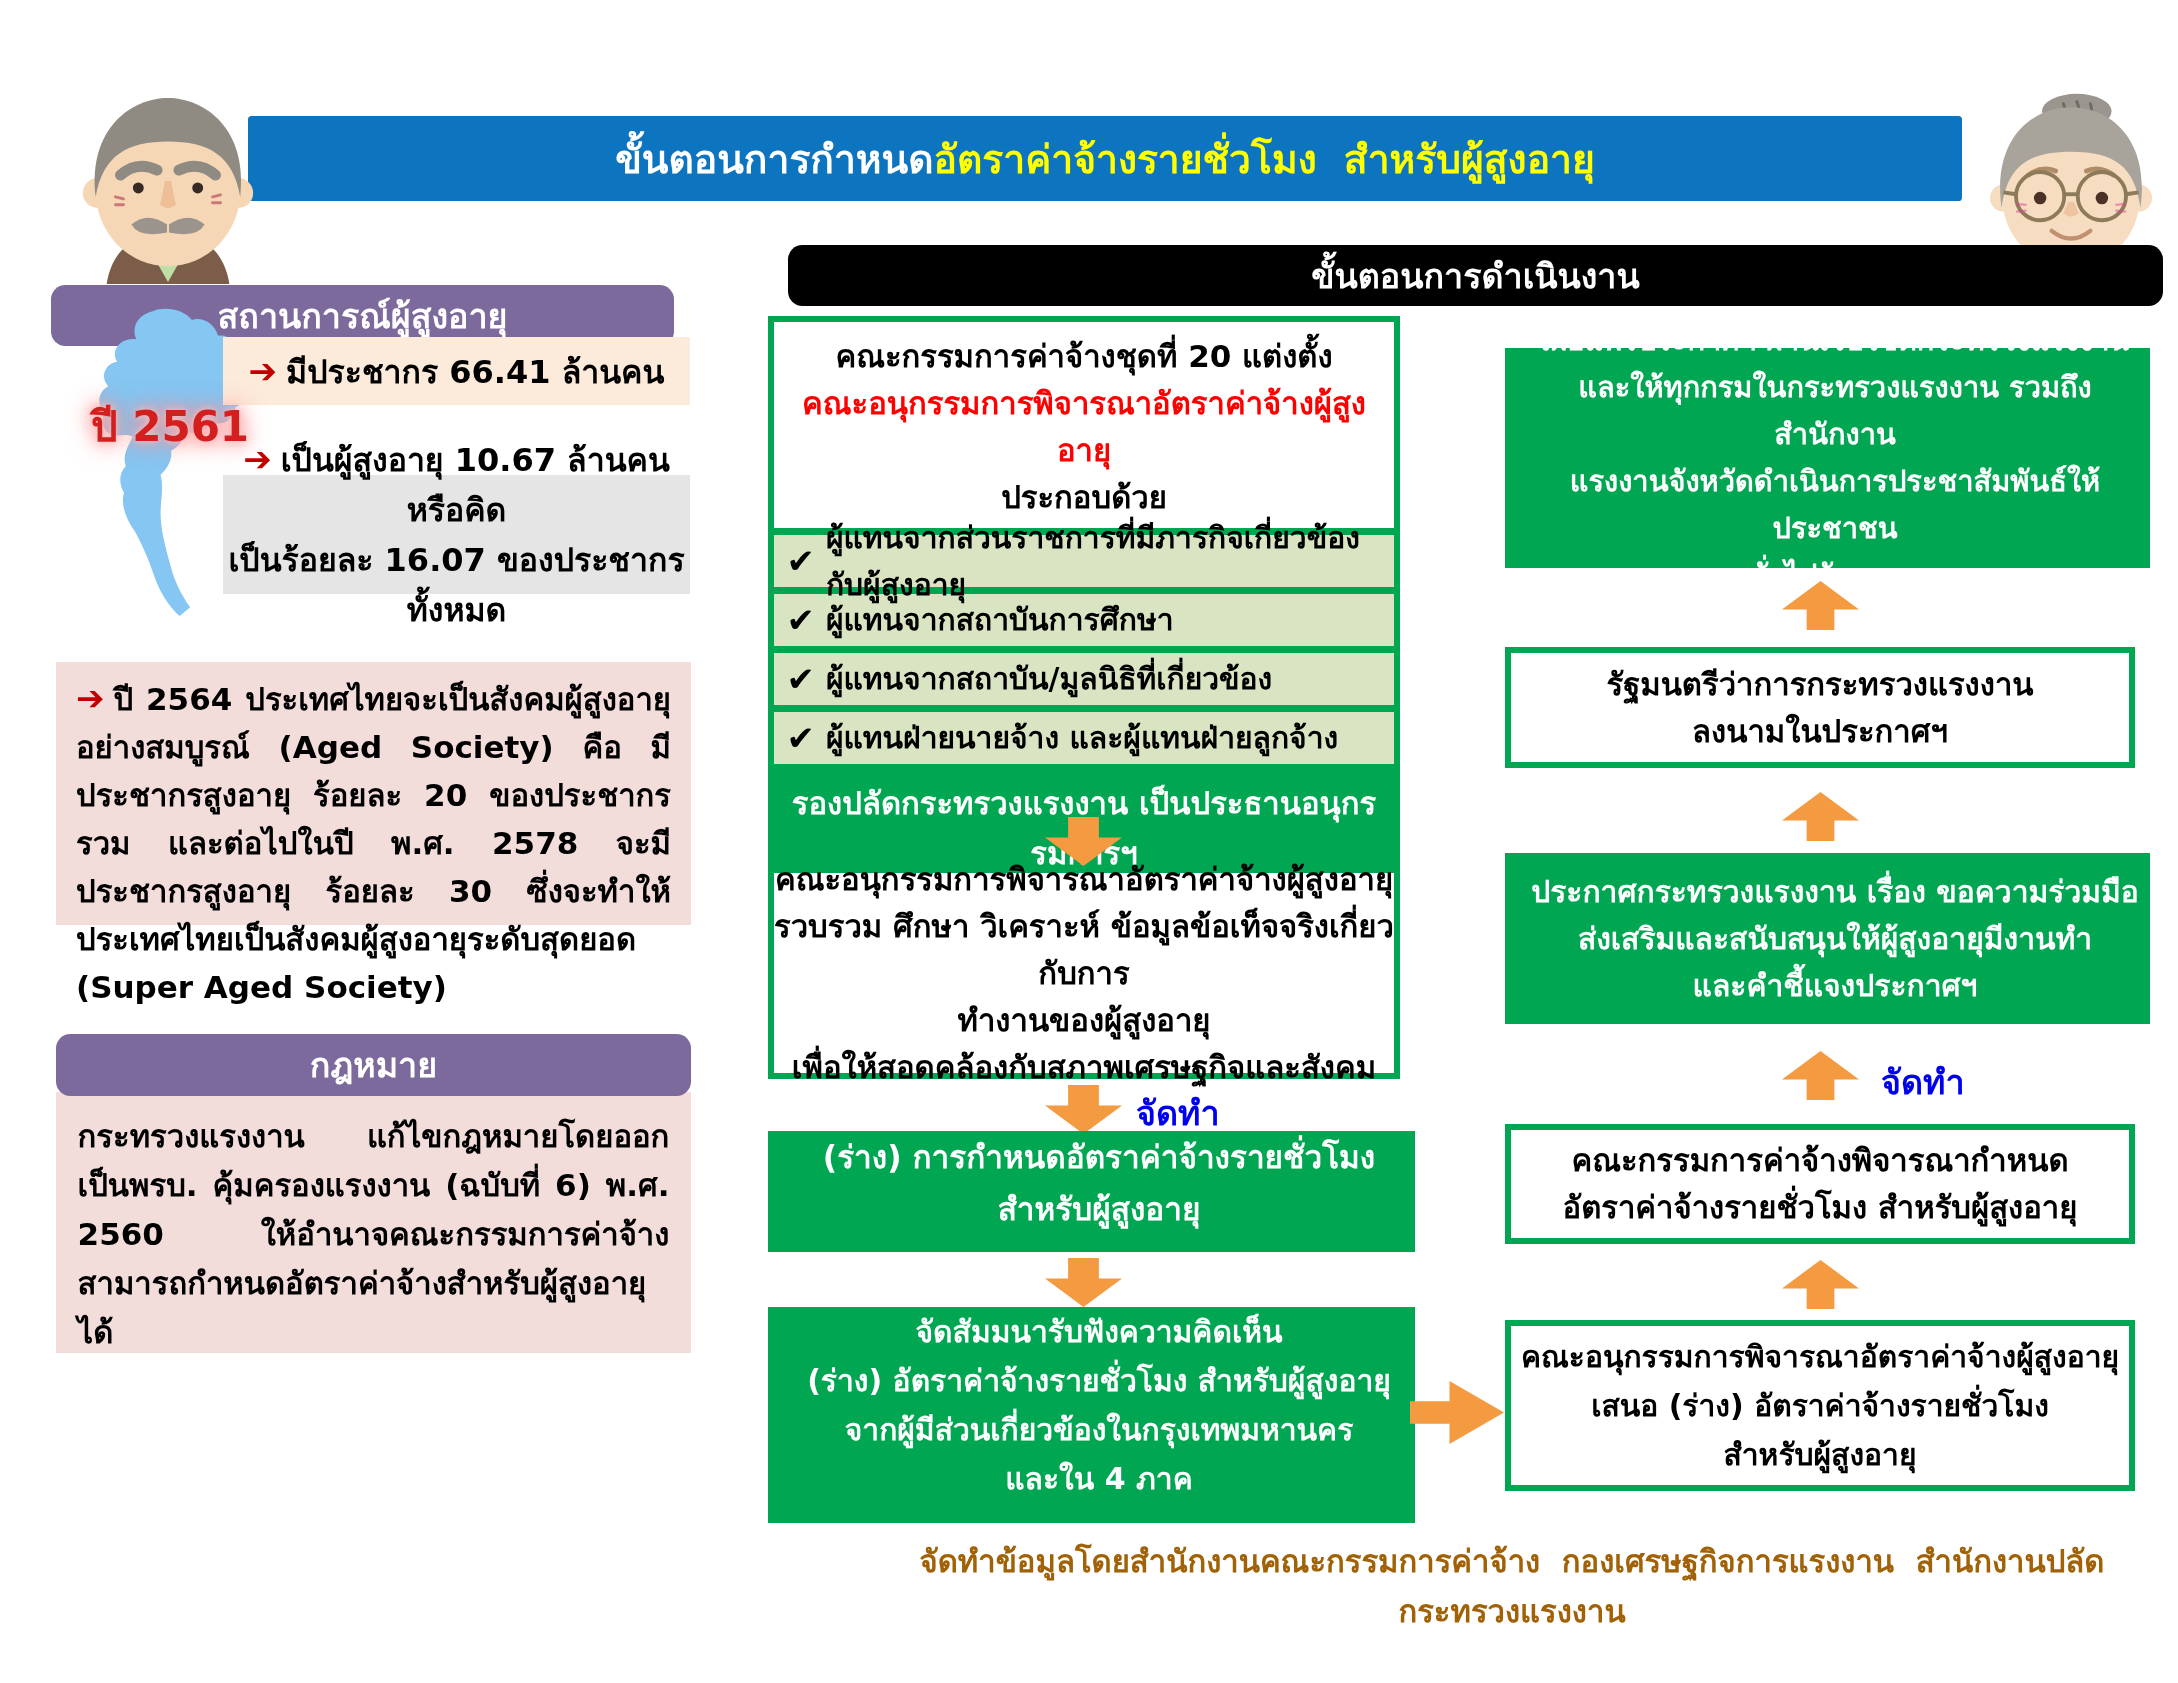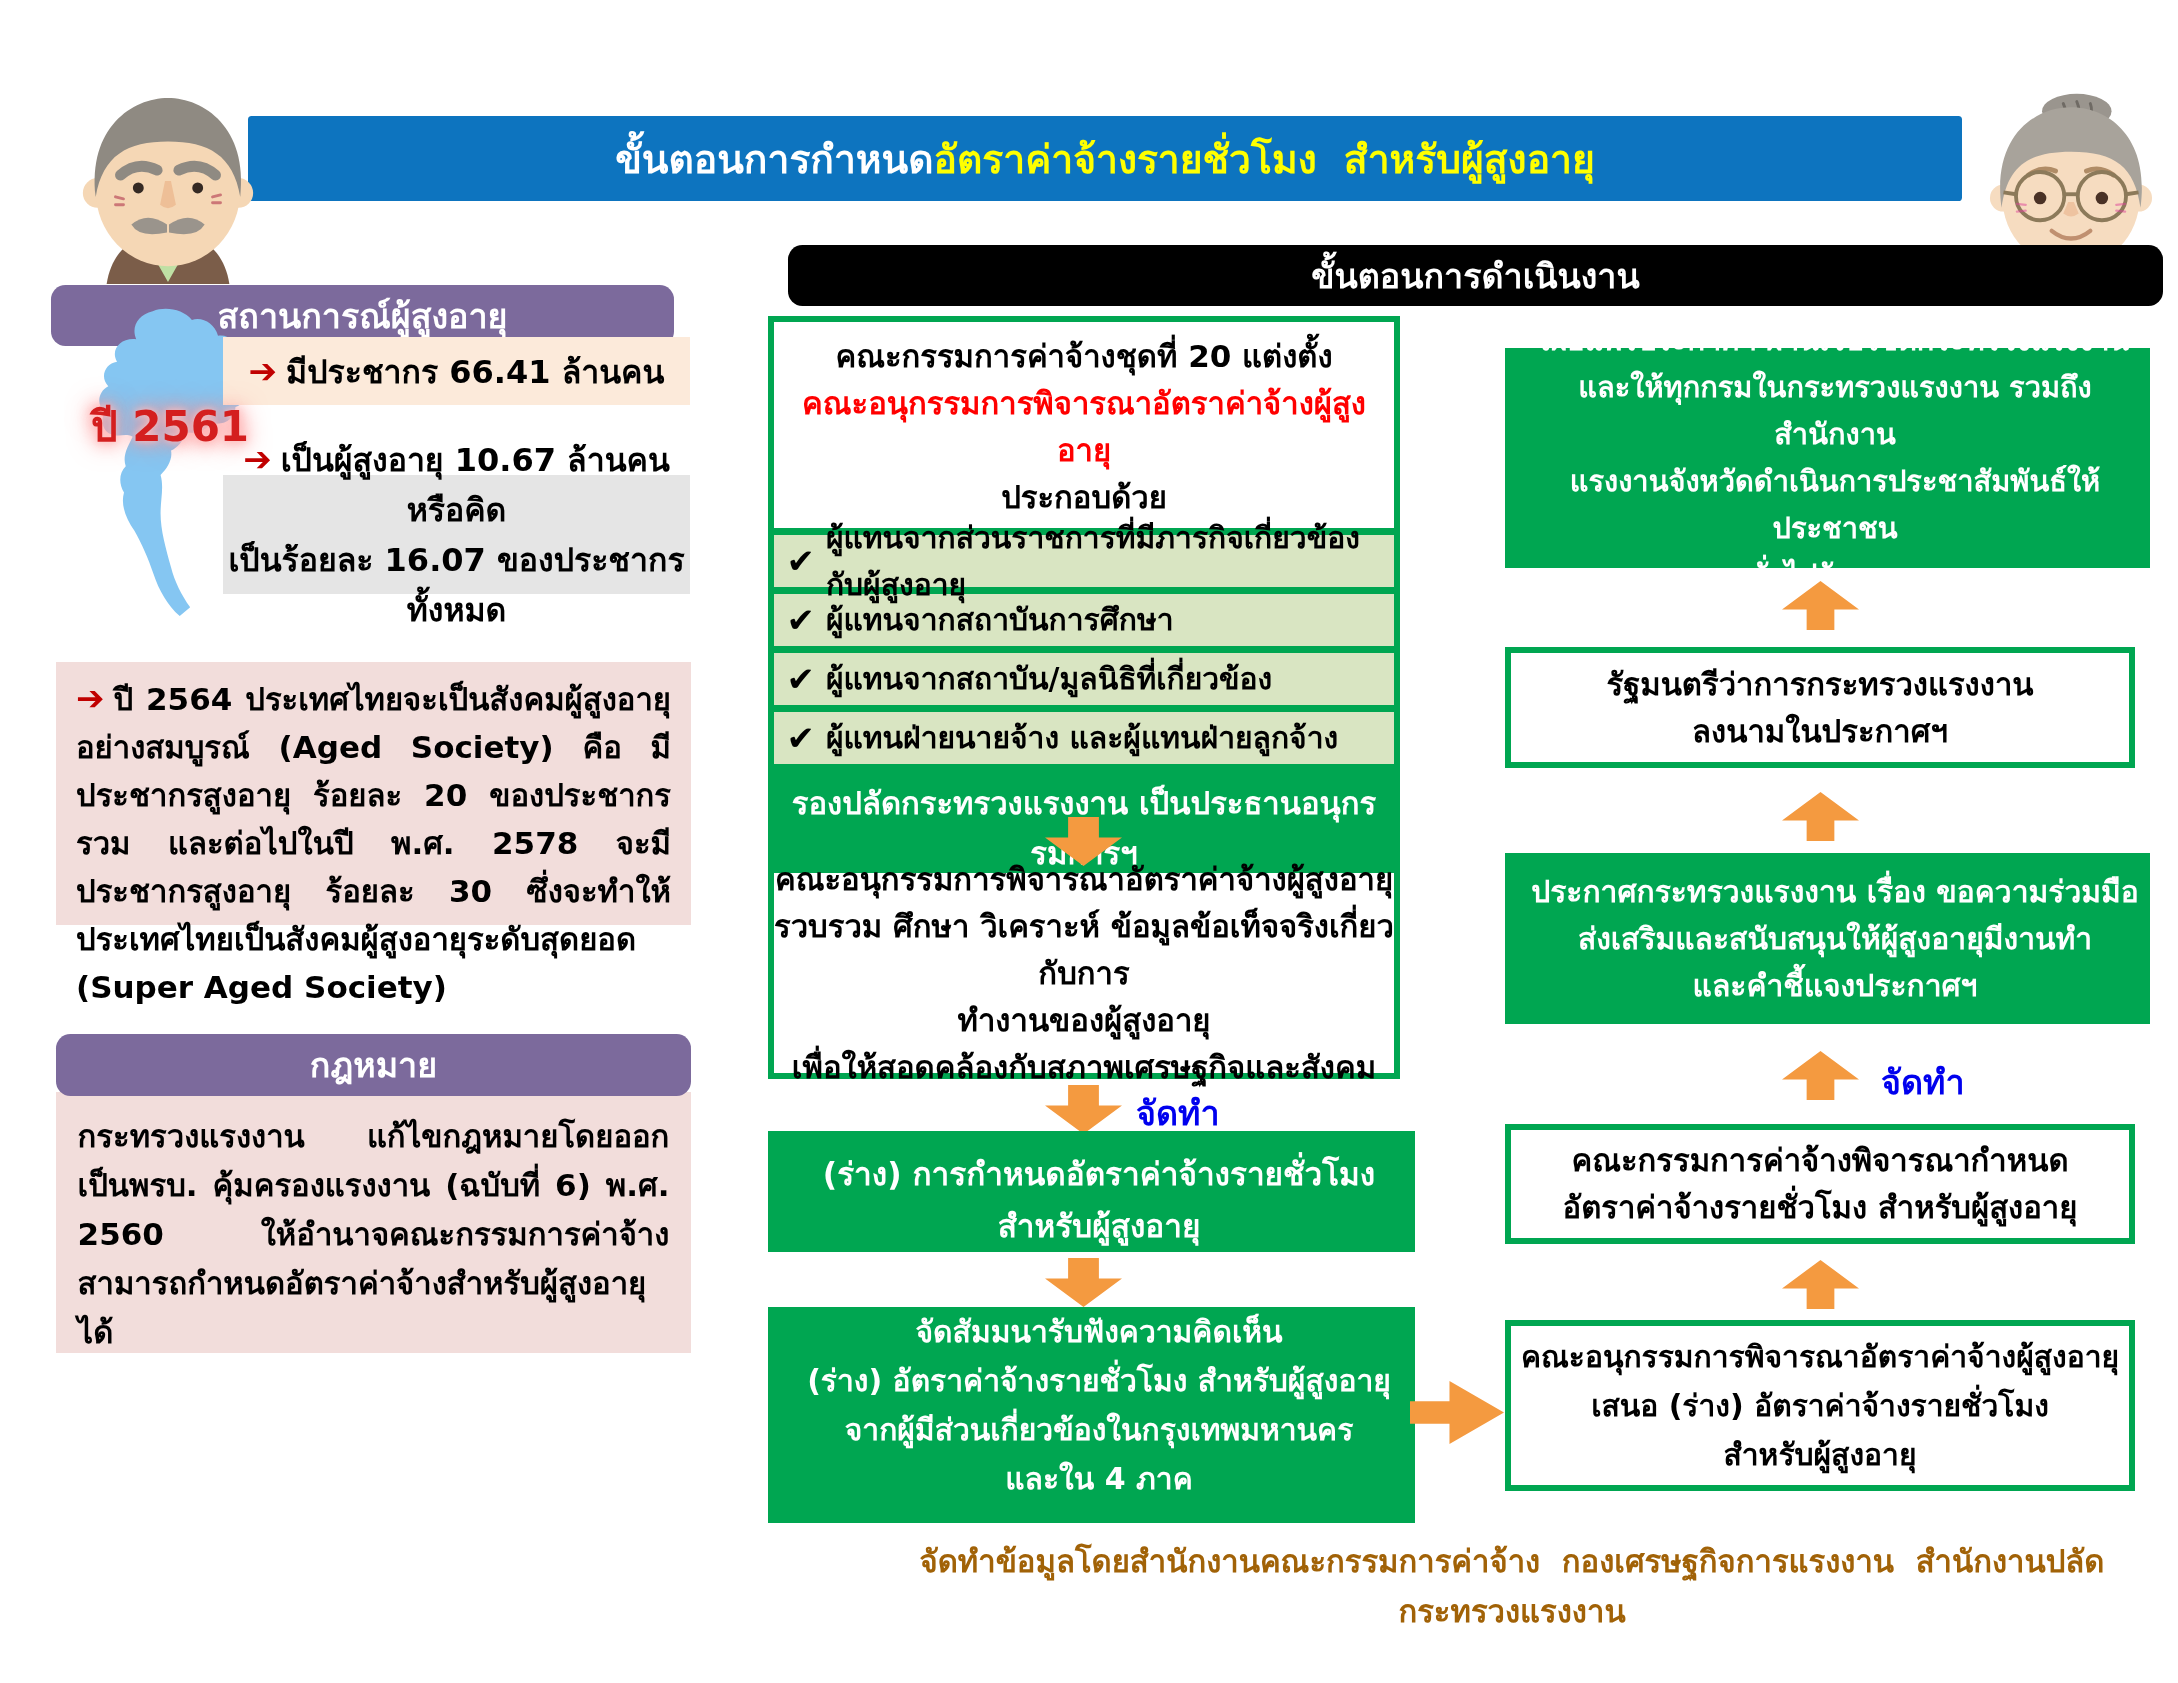--- a/index.html
+++ b/index.html
@@ -47,21 +47,21 @@
   .boxA{left:768px;top:316px;width:632px;}
   .boxA-head{padding:10.8px 5.4px 7.2px;text-align:center;font-size:31px;line-height:47px;color:#000;}
   .boxA-head .red-line{color:#ff0000;}
   .member{background:#d9e5c2;border-top:7.2px solid #00a651;height:52px;display:flex;align-items:center;
           padding:0 12.6px;font-size:30px;color:#000;}
   .check{font-size:34px;margin-right:10.8px;color:#000;}
   .chair{background:#00a651;color:#ffffff;text-align:center;font-size:31px;padding:14.4px 5.4px;}
 
   .boxB{left:768px;top:867px;width:632px;height:212px;display:flex;align-items:center;justify-content:center;
         text-align:center;font-size:31px;line-height:47px;color:#000;}
-  .boxC{left:768px;top:1131px;width:632px;height:121px;display:flex;align-items:flex-end;justify-content:center;
+  .boxC{left:768px;top:1131px;width:632px;height:121px;display:flex;align-items:flex-start;justify-content:center;
         text-align:center;font-size:31.5px;line-height:52px;}
   .boxD{left:768px;top:1307px;width:632px;height:216px;display:flex;align-items:flex-start;justify-content:center;
         text-align:center;font-size:30px;line-height:49px;}
 
   .boxE{left:1505px;top:348px;width:630px;height:220px;display:flex;align-items:center;justify-content:center;
         text-align:center;font-size:29px;line-height:47px;}
   .boxF{left:1505px;top:647px;width:630px;height:121px;display:flex;align-items:center;justify-content:center;
         text-align:center;font-size:31px;line-height:47px;color:#000;}
   .boxG{left:1505px;top:853px;width:630px;height:171px;display:flex;align-items:center;justify-content:center;
         text-align:center;font-size:30px;line-height:47px;}

